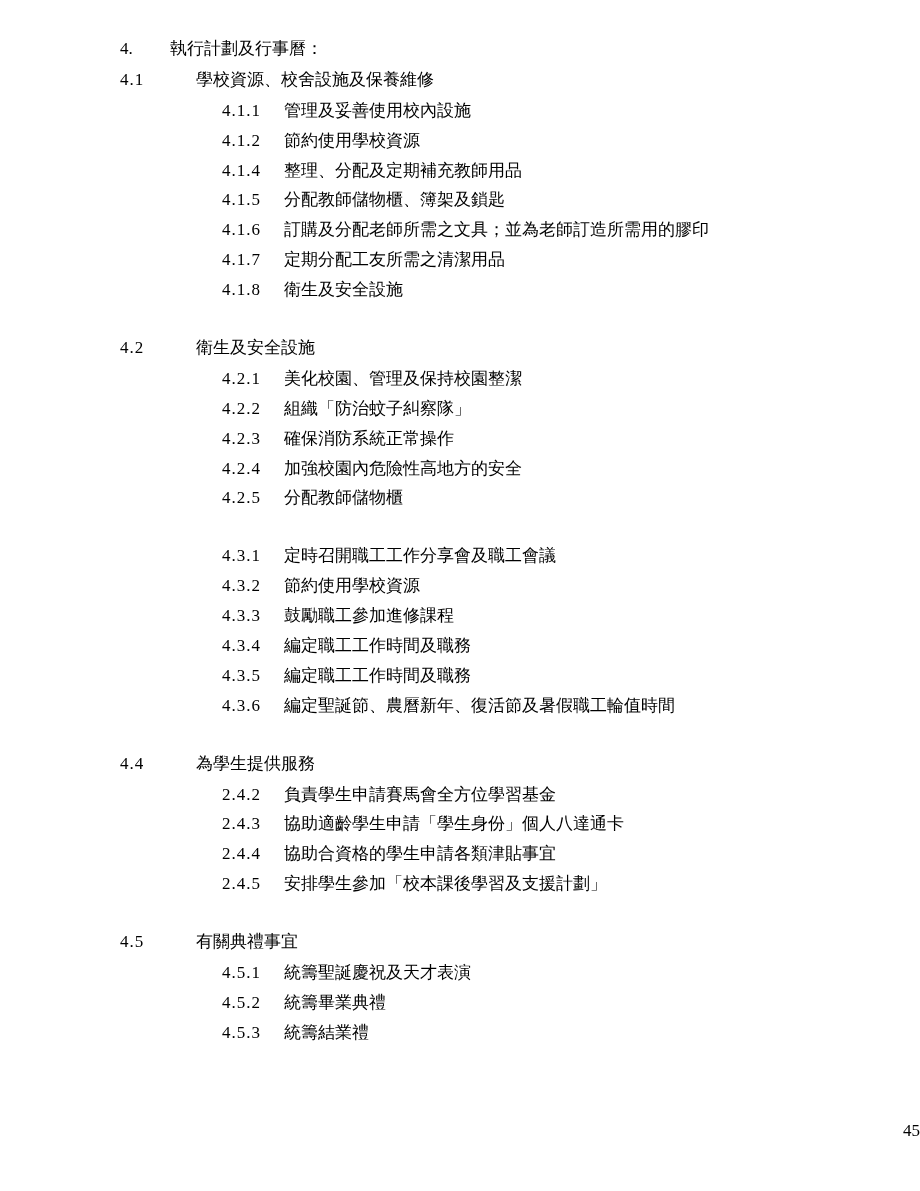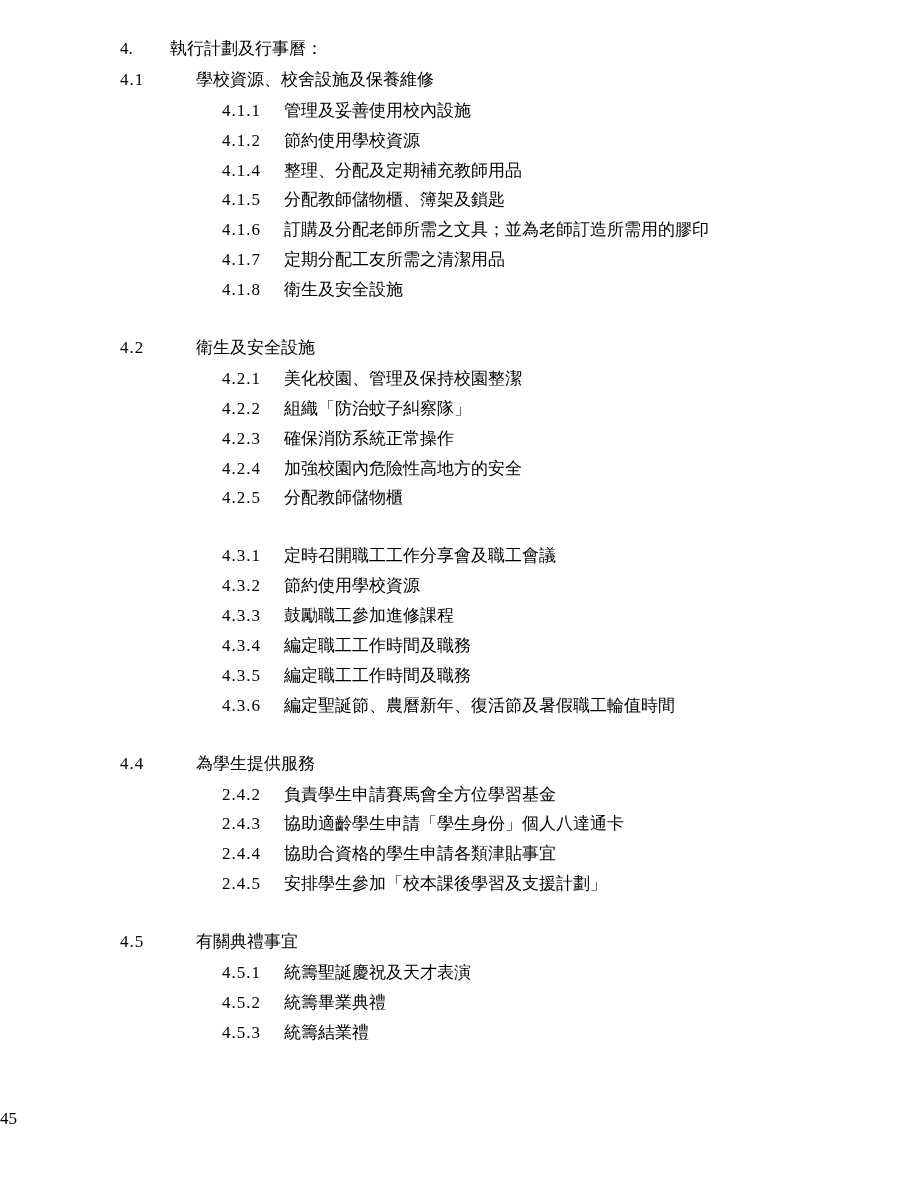--- a/index.html
+++ b/index.html
@@ -43,24 +43,24 @@
     }
     .item-number {
       width: 62px;
       letter-spacing: 1px;
     }
     .block-gap {
       height: 28px;
     }
     .page-number {
       position: absolute;
-      bottom: 57px;
+      bottom: 45px;
       left: 0;
       width: 100%;
-      text-align: left;
+      text-align: right;
       font-family: "Times New Roman", serif;
     }
   </style>
 </head>
 <body>
 
 <div class="section-header">
   <div class="section-number">4.</div>
   <div>執行計劃及行事曆：</div>
 </div>

